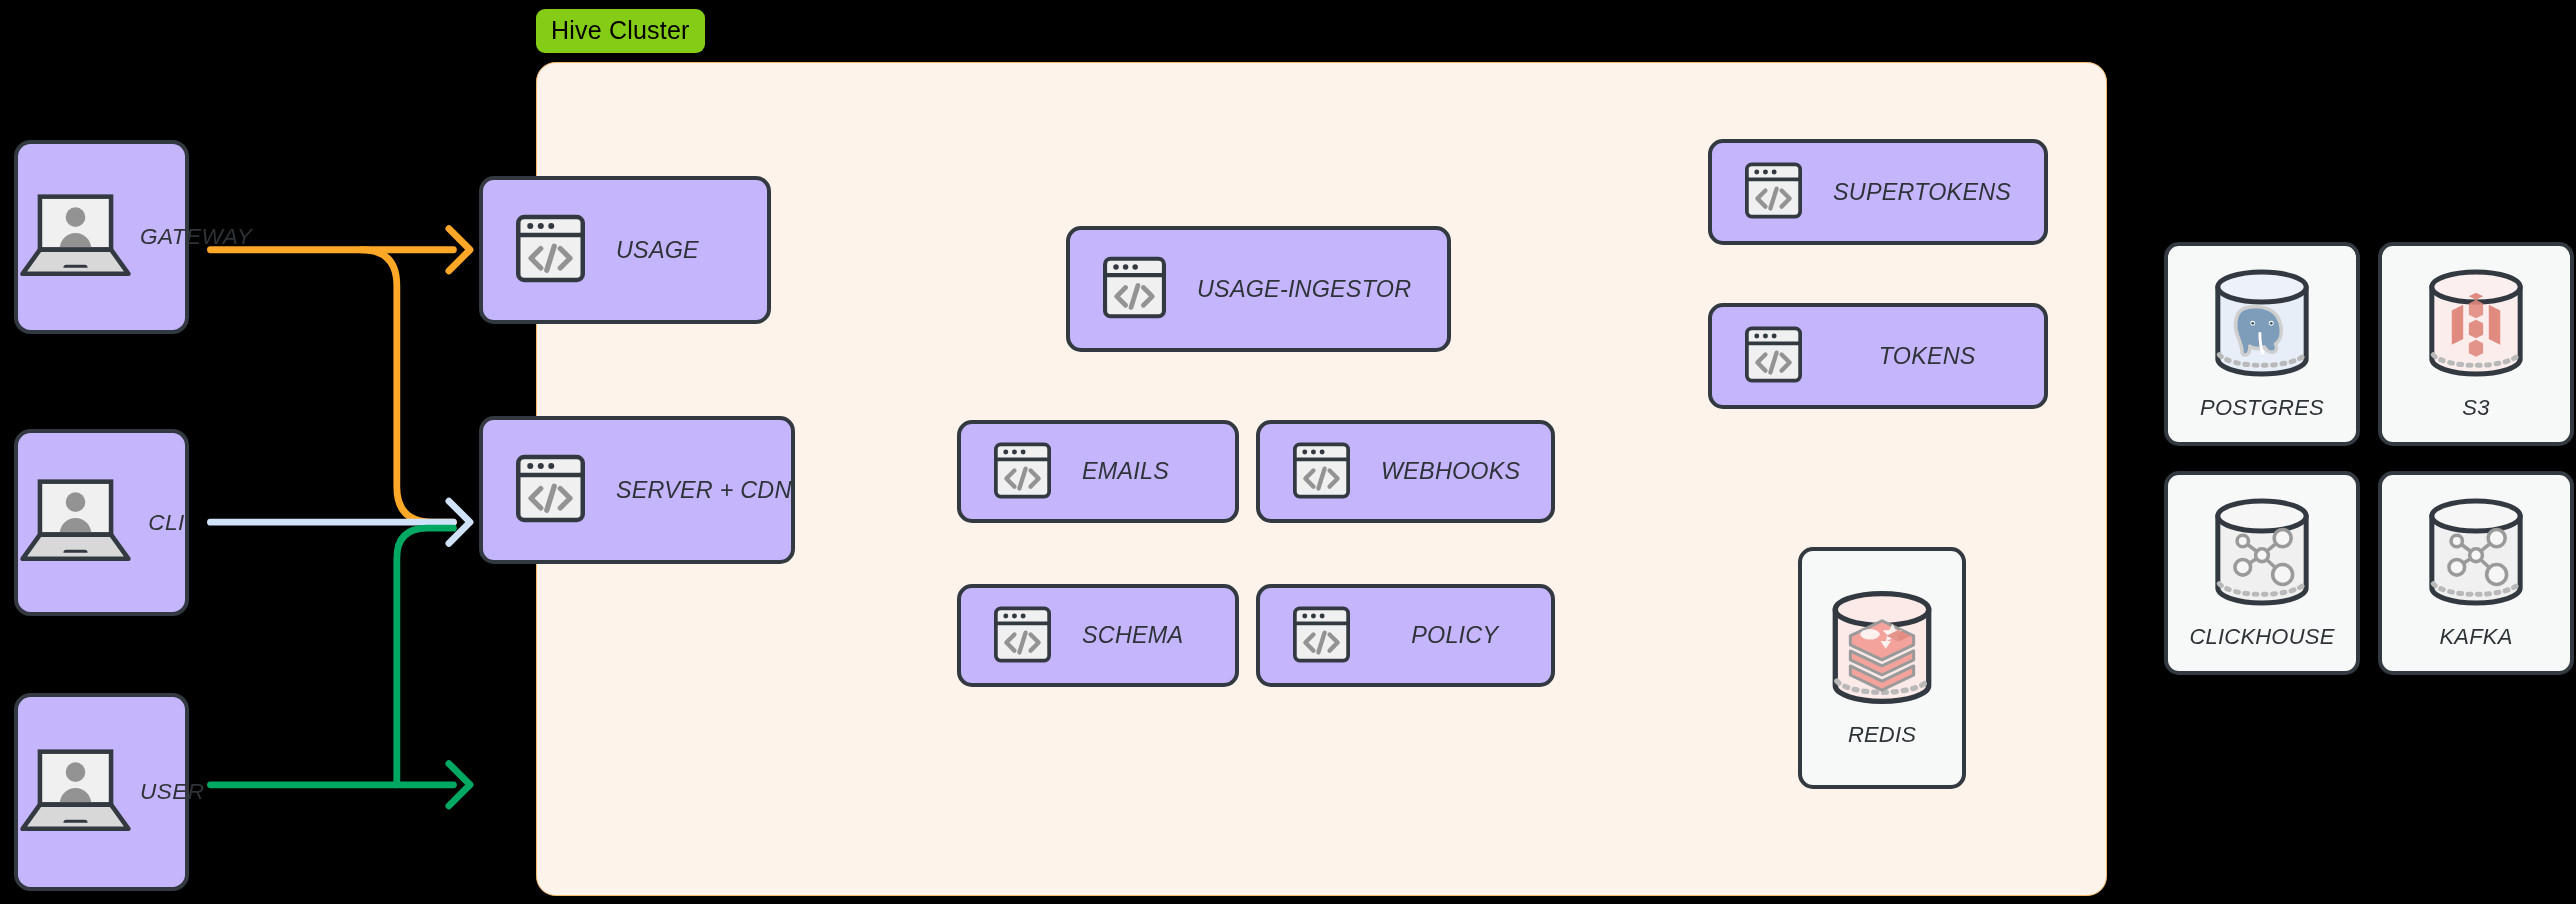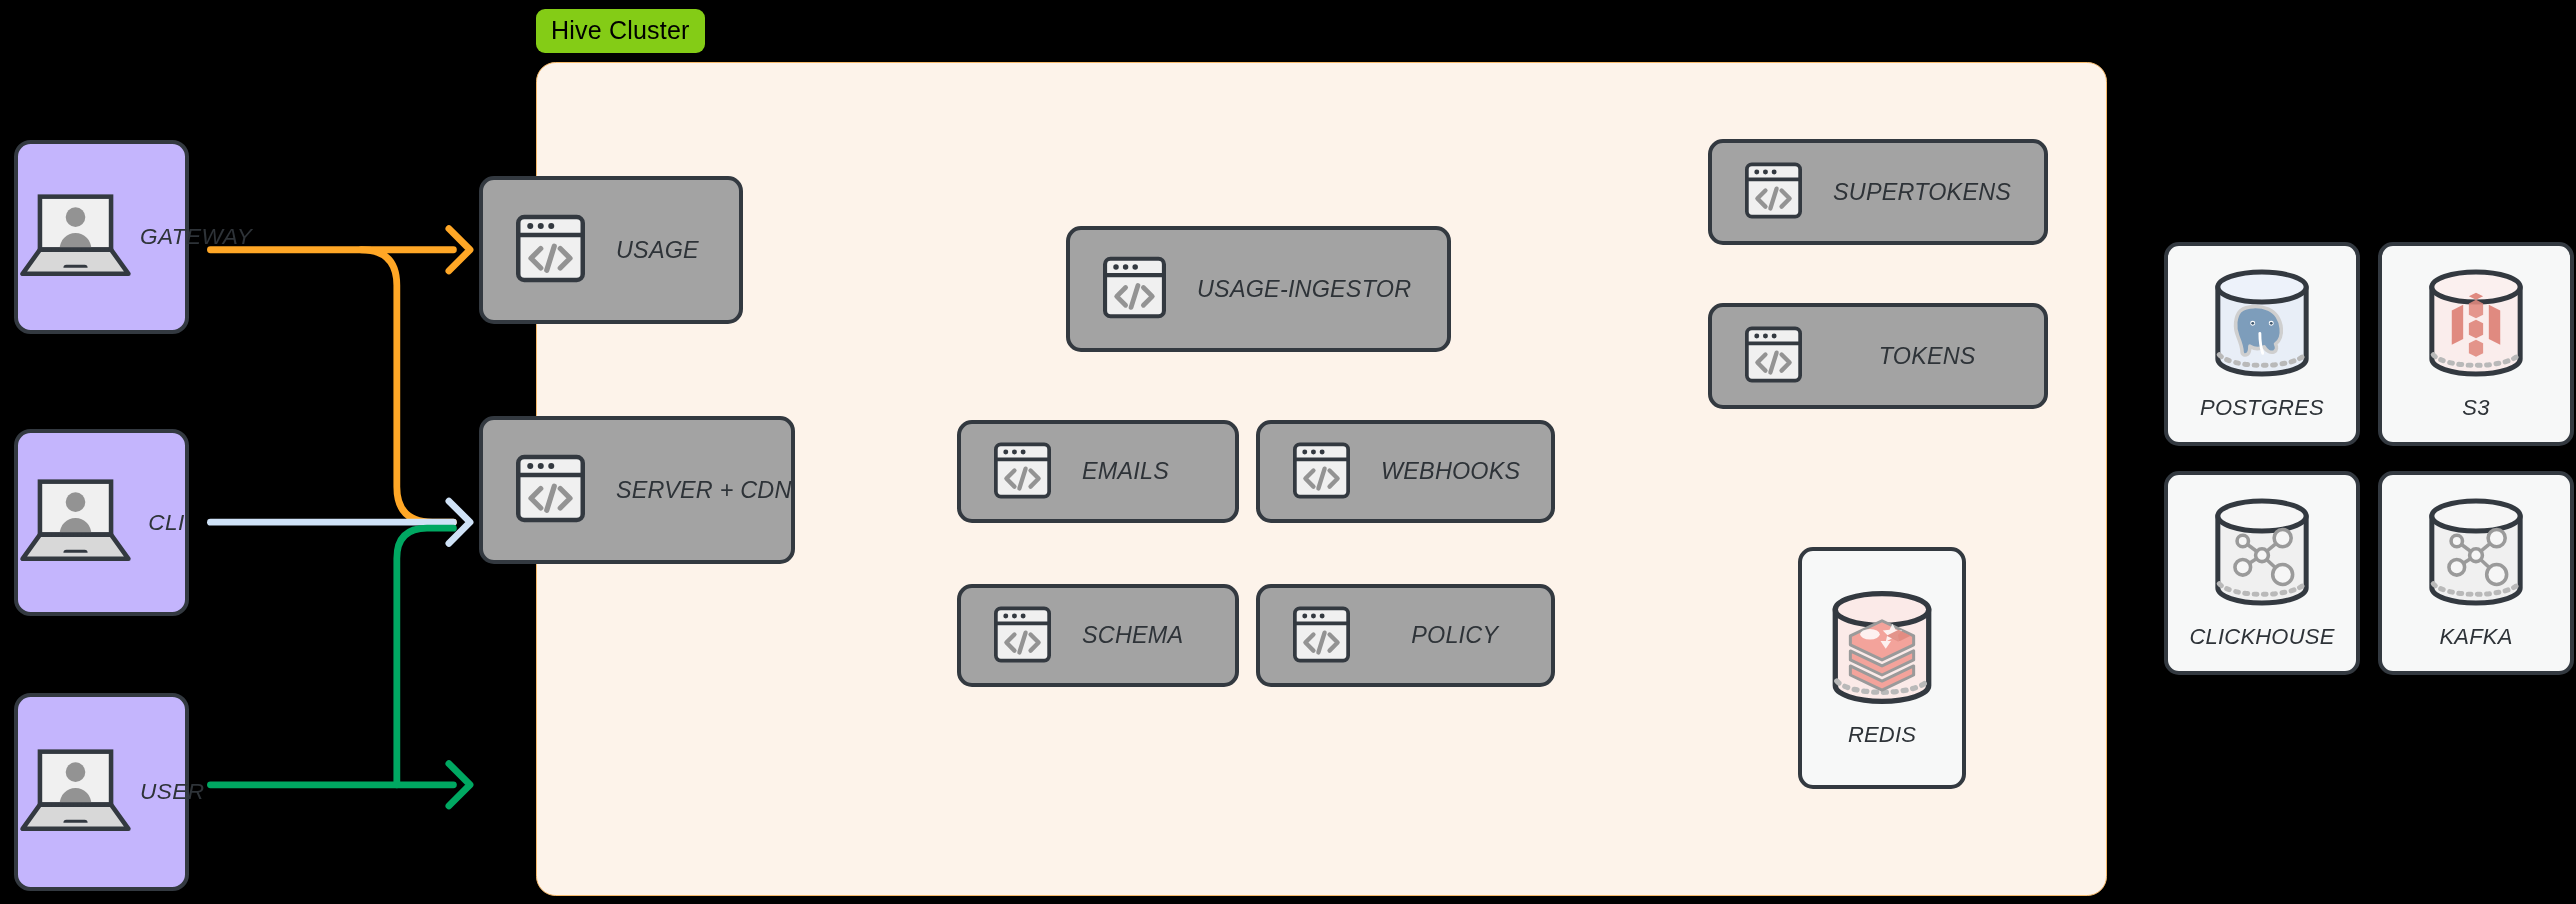--- a/index.html
+++ b/index.html
@@ -16,21 +16,21 @@
     display:flex;flex-direction:row;align-items:center;justify-content:space-between;
     gap:7.5px;
   }
   .actor .lbl{
     font-style:italic;font-size:22.6px;color:#2E3338;letter-spacing:0.4px;
     white-space:nowrap;
   }
 
   
   .svc{
-    background:#a3a3a3;border:4.5px solid #333940;border-radius:15px;
+    background:#c4b5fd;border:4.5px solid #333940;border-radius:15px;
     display:flex;flex-direction:row;align-items:center;
     padding-left:32px;gap:30px;
   }
   .svc .lbl{
     font-style:italic;font-size:23.4px;color:#2E3338;letter-spacing:0.2px;
     white-space:nowrap;
   }
   .svc.center .lbl{flex:1;text-align:center;padding-right:22.6px;}
 
   
@@ -135,21 +135,21 @@
           <path d="M55 76c0-13 9.5-22 21-22s21 9 21 22z"></path>
         </g>
         <path d="M29 76 L6 108 h140 L123 76 Z" fill="#D8D8D8" stroke="#333940" stroke-width="6" stroke-linejoin="round"></path>
         <path d="M29 76 H123" stroke="#333940" stroke-width="4" stroke-dasharray="5 5"></path>
         <path d="M64 96 h24 a4 4 0 0 1 4 4 h-32 a4 4 0 0 1 4 -4 z" fill="#333940"></path>
       </svg>
     </span>
     <span class="lbl">USER</span>
   </div>
 
-  <div class="node svc" style="left:479px;top:176px;width:264px;height:148px;">
+  <div class="node svc" style="left:479px;top:176px;width:292px;height:148px;">
     <span>
       <svg width="71" height="69" viewBox="0 0 94 92" xmlns="http://www.w3.org/2000/svg">
         <rect x="4" y="4" width="86" height="84" rx="8" fill="#F0F0F0" stroke="#333940" stroke-width="6"></rect>
         <path d="M4 28 H90" stroke="#333940" stroke-width="6"></path>
         <circle cx="20" cy="16" r="4" fill="#333940"></circle>
           <circle cx="34" cy="16" r="4" fill="#333940"></circle>
           <circle cx="48" cy="16" r="4" fill="#333940"></circle>
         <g fill="none" stroke="#939393" stroke-width="7" stroke-linecap="round" stroke-linejoin="round">
           <polyline points="34,46 21,59 34,72"></polyline>
             <polyline points="60,46 73,59 60,72"></polyline>

